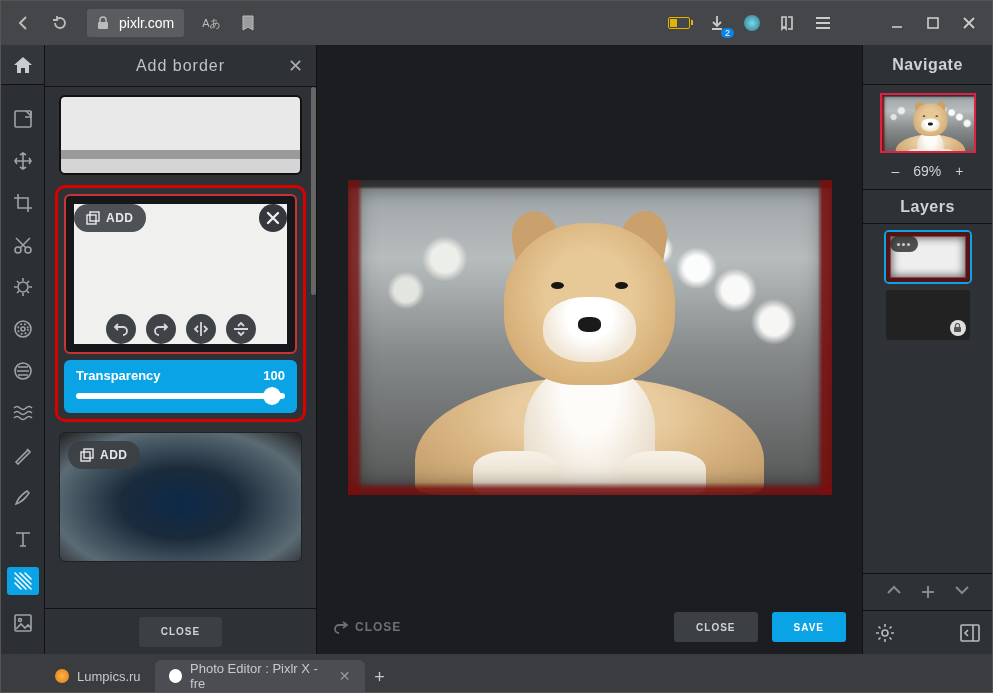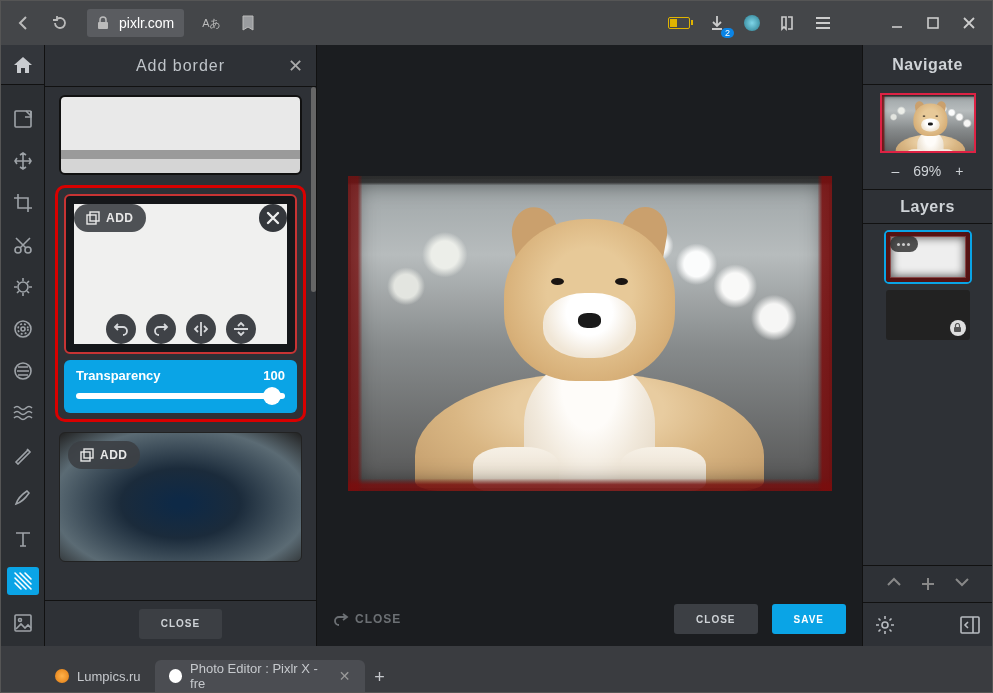--- a/index.html
+++ b/index.html
@@ -65,21 +65,21 @@
 .nav-thumb{margin:8px auto 6px;width:96px;height:60px;border:2px solid #d24;position:relative;overflow:hidden}
 .nav-thumb .mini-photo{position:absolute;inset:0;transform:scale(.2);transform-origin:top left;width:500%;height:500%}
 .zoom-row{display:flex;align-items:center;justify-content:center;gap:14px;color:#cfd3d7;font-size:14px;padding:4px 0 10px;border-bottom:1px solid #111}
 .layer{margin:8px auto 0;width:84px;height:50px;border-radius:3px;position:relative;overflow:hidden;background:#222}
 .layer.sel{outline:2px solid #0aa4e6}
 .layer .dots{position:absolute;top:4px;left:4px;background:rgba(40,40,40,.8);border-radius:10px;height:16px;width:28px;display:flex;align-items:center;justify-content:center;gap:2px}
 .layer .dots i{width:3px;height:3px;background:#ccc;border-radius:50%}
 .layer .lock{position:absolute;bottom:4px;right:4px;width:16px;height:16px;background:rgba(255,255,255,.85);border-radius:50%;display:flex;align-items:center;justify-content:center}
 .layer-act{margin-top:auto;display:flex;justify-content:center;gap:18px;padding:10px 0;border-top:1px solid #111;fill:#888;stroke:#888}
 .rp-foot{height:44px;border-top:1px solid #111;display:flex;align-items:center;justify-content:space-between;padding:0 12px;fill:#b8bcc1;stroke:#b8bcc1}
-.tabstrip{height:46px;background:#3a3c40;display:flex;align-items:flex-end;padding-left:40px;gap:0;color:#c6c9cd;font-size:13px}
+.tabstrip{height:38px;background:#3a3c40;display:flex;align-items:flex-end;padding-left:40px;gap:0;color:#c6c9cd;font-size:13px}
 .tab{height:32px;display:flex;align-items:center;gap:8px;padding:0 14px;border-radius:6px 6px 0 0;max-width:210px}
 .tab.active{background:#4b4d52}
 .tab .fav{width:14px;height:14px;border-radius:50%}
 .tab .x{margin-left:auto;font-size:14px;color:#999}
 .plus-tab{width:30px;height:30px;display:flex;align-items:center;justify-content:center;font-size:18px}
 .battery{width:22px;height:12px;border:1.5px solid #e0b400;border-radius:2px;position:relative}
 .battery::after{content:"";position:absolute;right:-4px;top:2px;width:2px;height:5px;background:#e0b400}
 .battery i{position:absolute;left:1px;top:1px;bottom:1px;width:35%;background:#e0b400}
 .dl-badge{position:relative}
 .dl-badge .b{position:absolute;bottom:-6px;right:-8px;background:#0a84e6;color:#fff;font-size:9px;border-radius:8px;padding:0 4px}

